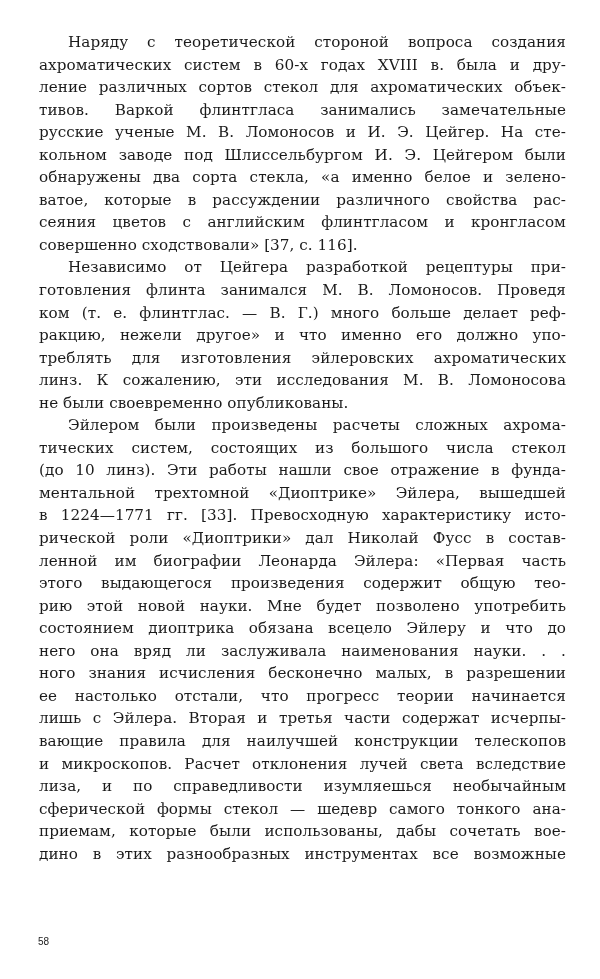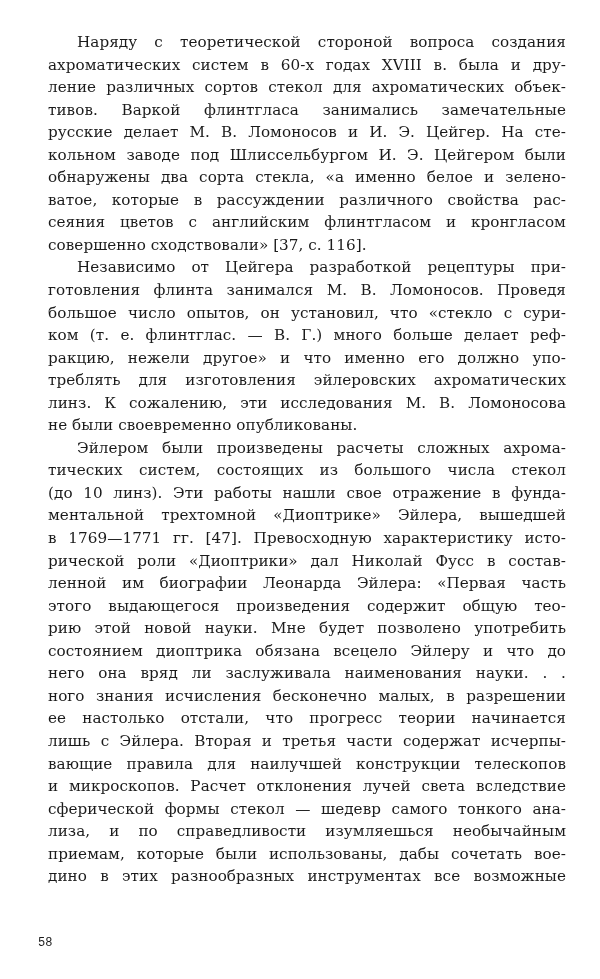--- a/index.html
+++ b/index.html
@@ -3,73 +3,72 @@
 <meta charset="utf-8">
 <style>
   html, body { margin: 0; padding: 0; background: #ffffff; }
   body { width: 600px; height: 979px; position: relative; overflow: hidden; }
   .page {
     position: absolute; left: 39px; top: 31px; width: 527px;
     font-family: "DejaVu Serif", "Liberation Serif", serif;
     font-size: 15.2px; line-height: 22.55px; color: #1b1b1b;
     text-align: justify; letter-spacing: 0.05px;
   }
-  .line { display: block; white-space: nowrap; text-align-last: justify; text-align: justify; height: 22.55px; overflow: visible; margin-left: 9px; }
+  .line { display: block; white-space: nowrap; text-align-last: justify; text-align: justify; height: 22.55px; overflow: visible; }
   .line.last { text-align-last: left; }
   .line.indent { padding-left: 29px; }
   .page-number {
     position: absolute; left: 38px; top: 936px;
-    font-family: Liberation Mono, monospace;
-    font-size: 12px; color: #1b1b1b;
+    font-family: Liberation Sans, sans-serif;
+    font-size: 10px; color: #1b1b1b;
   }
 </style>
 </head>
 <body>
 
 <div class="page">
   <div>
     <span class="line indent">Наряду с теоретической стороной вопроса создания</span>
     <span class="line">ахроматических систем в 60-х годах XVIII в. была и дру-</span>
     <span class="line">ление различных сортов стекол для ахроматических объек-</span>
     <span class="line">тивов. Варкой флинтгласа занимались замечательные</span>
-    <span class="line">русские делает М. В. Ломоносов и И. Э. Цейгер. На сте-</span>
+    <span class="line">русские ученые М. В. Ломоносов и И. Э. Цейгер. На сте-</span>
     <span class="line">кольном заводе под Шлиссельбургом И. Э. Цейгером были</span>
     <span class="line">обнаружены два сорта стекла, «а именно белое и зелено-</span>
     <span class="line">ватое, которые в рассуждении различного свойства рас-</span>
     <span class="line">сеяния цветов с английским флинтгласом и кронгласом</span>
     <span class="line last">совершенно сходствовали» [37, с. 116].</span>
   </div>
   <div>
     <span class="line indent">Независимо от Цейгера разработкой рецептуры при-</span>
     <span class="line">готовления флинта занимался М. В. Ломоносов. Проведя</span>
-    <span class="line">большое число опытов, он установил, что «стекло с сури-</span>
     <span class="line">ком (т. е. флинтглас. — В. Г.) много больше делает реф-</span>
     <span class="line">ракцию, нежели другое» и что именно его должно упо-</span>
     <span class="line">треблять для изготовления эйлеровских ахроматических</span>
     <span class="line">линз. К сожалению, эти исследования М. В. Ломоносова</span>
     <span class="line last">не были своевременно опубликованы.</span>
   </div>
   <div>
     <span class="line indent">Эйлером были произведены расчеты сложных ахрома-</span>
     <span class="line">тических систем, состоящих из большого числа стекол</span>
     <span class="line">(до 10 линз). Эти работы нашли свое отражение в фунда-</span>
     <span class="line">ментальной трехтомной «Диоптрике» Эйлера, вышедшей</span>
-    <span class="line">в 1769—1771 гг. [47]. Превосходную характеристику исто-</span>
+    <span class="line">в 1224—1771 гг. [33]. Превосходную характеристику исто-</span>
     <span class="line">рической роли «Диоптрики» дал Николай Фусс в состав-</span>
     <span class="line">ленной им биографии Леонарда Эйлера: «Первая часть</span>
     <span class="line">этого выдающегося произведения содержит общую тео-</span>
     <span class="line">рию этой новой науки. Мне будет позволено употребить</span>
     <span class="line">состоянием диоптрика обязана всецело Эйлеру и что до</span>
     <span class="line">него она вряд ли заслуживала наименования науки. . .</span>
     <span class="line">ного знания исчисления бесконечно малых, в разрешении</span>
     <span class="line">ее настолько отстали, что прогресс теории начинается</span>
     <span class="line">лишь с Эйлера. Вторая и третья части содержат исчерпы-</span>
     <span class="line">вающие правила для наилучшей конструкции телескопов</span>
     <span class="line">и микроскопов. Расчет отклонения лучей света вследствие</span>
+    <span class="line">лиза, и по справедливости изумляешься необычайным</span>
     <span class="line">сферической формы стекол — шедевр самого тонкого ана-</span>
-    <span class="line">лиза, и по справедливости изумляешься необычайным</span>
     <span class="line">приемам, которые были использованы, дабы сочетать вое-</span>
     <span class="line">дино в этих разнообразных инструментах все возможные</span>
 
   </div>
 </div>
 
 <div class="page-number">58</div>
 
 </body></html>

